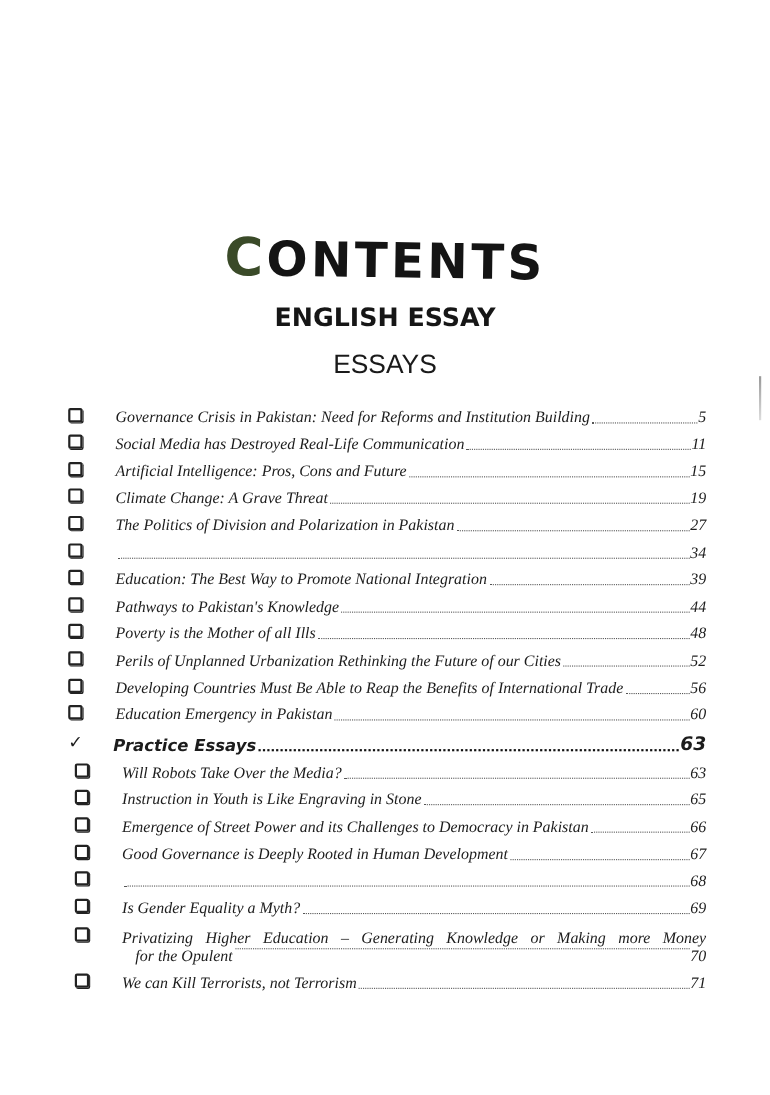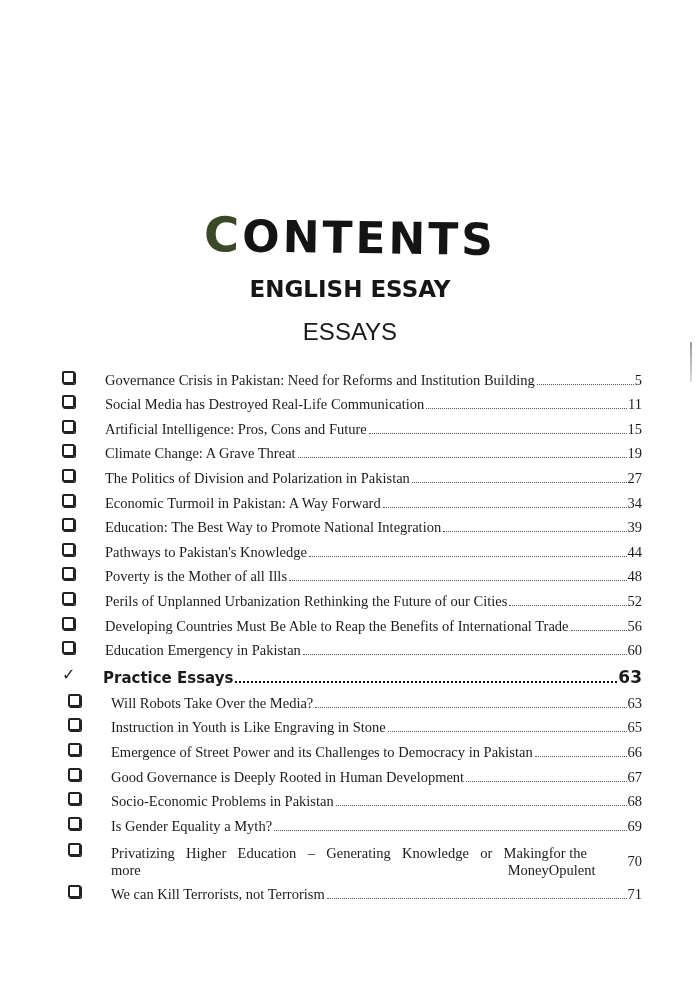--- a/index.html
+++ b/index.html
@@ -14,41 +14,41 @@
   }
   .title .first { color: #3a4a28; font-size: 48px; }
   .subtitle {
     position: absolute; top: 276px; left: 0; width: 700px; text-align: center;
     font-family: "DejaVu Sans", sans-serif; font-weight: bold; font-size: 23px; color: #161616;
   }
   .section {
     position: absolute; top: 318px; left: 0; width: 700px; text-align: center;
     font-family: "Liberation Sans", sans-serif; font-size: 24px; color: #1a1a1a;
   }
-  .toc { position: absolute; left: 62px; top: 364px; width: 580px; }
+  .toc { position: absolute; left: 62px; top: 364px; width: 580px; font-style: italic; }
   .row { display: flex; align-items: flex-end; height: 24.6px; font-size: 14.5px; }
   .row.tall { height: 44px; }
   .box {
     width: 9px; height: 9px; border: 2px solid #222; border-radius: 2px;
     margin-right: 30px; margin-bottom: 5px; flex-shrink: 0;
     box-shadow: 1px 1px 0 #222;
   }
   .check { width: 13px; margin-right: 28px; margin-bottom: 3px; font-size: 16px; font-family: "DejaVu Sans", sans-serif; }
   .entry { flex: 1; display: flex; align-items: flex-end; min-width: 0; }
   .entry .text { white-space: nowrap; }
   .entry .dots {
     flex: 1; border-bottom: 1.6px dotted #555; margin: 0 1px 4px 2px; min-width: 10px;
   }
   .entry .page { white-space: nowrap; }
   .row.heading { font-family: "DejaVu Sans", sans-serif; font-weight: bold; font-size: 15px; height: 28px; }
   .row.heading .dots { border-bottom: 2.5px dotted #111; }
   .row.heading .page { font-size: 17px; }
-  .multi { flex: 1; display: flex; flex-direction: row; }
+  .multi { flex: 1; display: flex; flex-direction: column; }
   .multi .line1 { text-align: justify; text-align-last: justify; word-spacing: 4px; }
-  .multi .line2 { display: flex; align-items: center; }
+  .multi .line2 { display: flex; align-items: flex-start; margin-left: 12px; }
   .indent2 { padding-left: 6px; }
   .scan-mark {
     position: absolute; left: 690px; top: 342px; width: 2px; height: 40px;
     background: linear-gradient(#999, #ddd);
   }
 </style>
 </head>
 <body>
 
 <div class="title"><span class="first">C</span><span>ONTENTS</span></div>
@@ -93,21 +93,20 @@
       <span class="box"></span>
       <span class="entry">
         <span class="text">The Politics of Division and Polarization in Pakistan</span>
         <span class="dots"></span>
         <span class="page">27</span>
       </span>
     </div>
   <div class="row">
       <span class="box"></span>
       <span class="entry">
-        <span class="text">Economic Turmoil in Pakistan: A Way Forward</span>
         <span class="dots"></span>
         <span class="page">34</span>
       </span>
     </div>
   <div class="row">
       <span class="box"></span>
       <span class="entry">
         <span class="text">Education: The Best Way to Promote National Integration</span>
         <span class="dots"></span>
         <span class="page">39</span>
@@ -191,21 +190,20 @@
       <span class="box"></span>
       <span class="entry">
         <span class="text">Good Governance is Deeply Rooted in Human Development</span>
         <span class="dots"></span>
         <span class="page">67</span>
       </span>
     </div>
   <div class="row indent2">
       <span class="box"></span>
       <span class="entry">
-        <span class="text">Socio-Economic Problems in Pakistan</span>
         <span class="dots"></span>
         <span class="page">68</span>
       </span>
     </div>
   <div class="row indent2">
       <span class="box"></span>
       <span class="entry">
         <span class="text">Is Gender Equality a Myth?</span>
         <span class="dots"></span>
         <span class="page">69</span>

